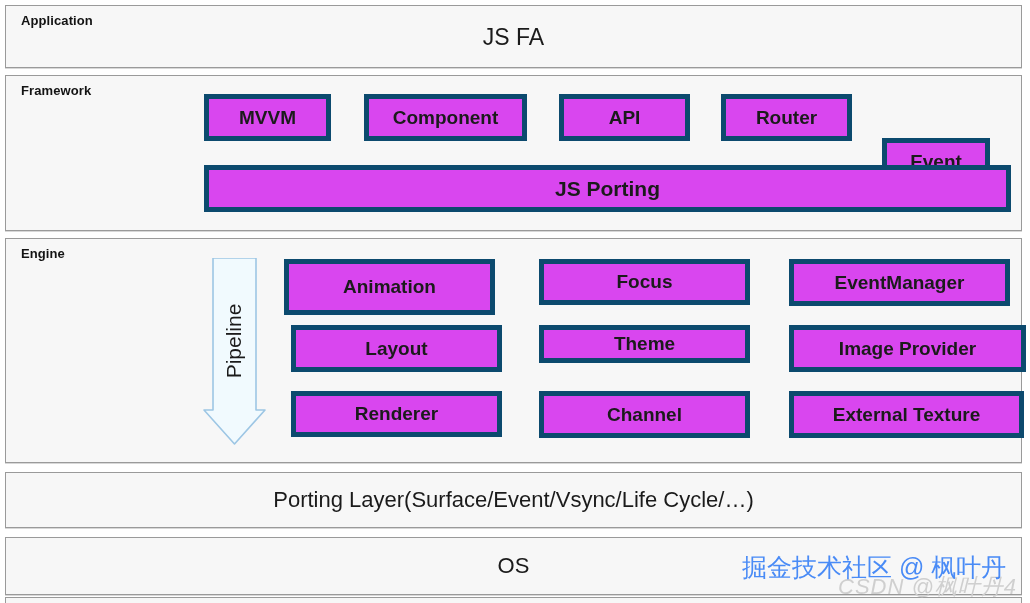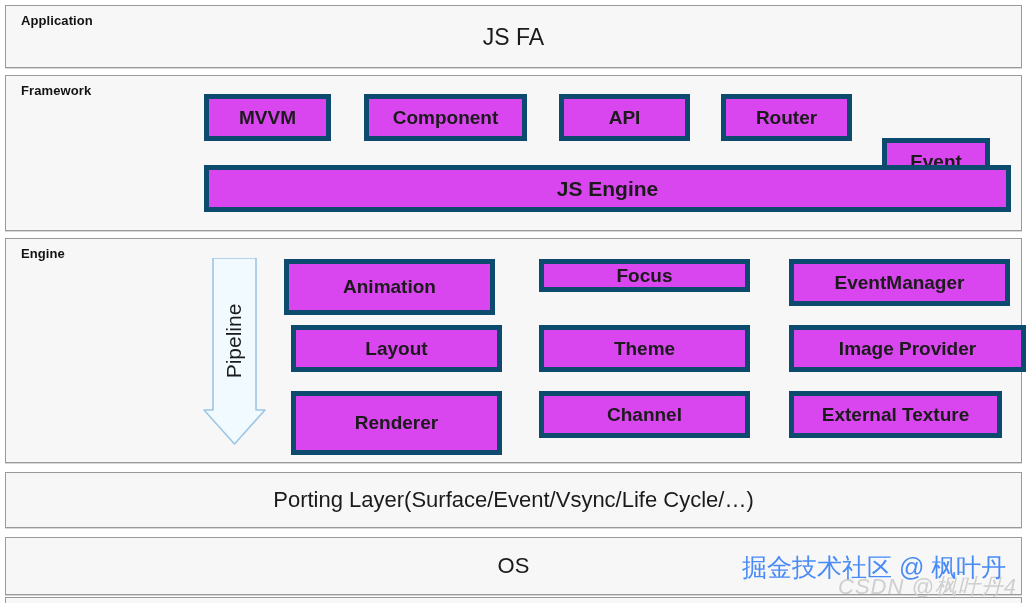--- a/index.html
+++ b/index.html
@@ -136,37 +136,37 @@
 
   <div class="panel" id="panel-framework" style="top:75px;height:156px;">
     <div class="panel-title">Framework</div>
 
     <div class="cell" style="left:198px;top:18px;width:127px;height:47px;">MVVM</div>
     <div class="cell" style="left:358px;top:18px;width:163px;height:47px;">Component</div>
     <div class="cell" style="left:553px;top:18px;width:131px;height:47px;">API</div>
     <div class="cell" style="left:715px;top:18px;width:131px;height:47px;">Router</div>
     <div class="cell" style="left:876px;top:18px;width:108px;height:47px;margin-top:44px;">Event</div>
 
-    <div class="cell" style="left:198px;top:89px;width:807px;height:47px;font-size:21px;">JS Engine</div>
+    <div class="cell" style="left:198px;top:89px;width:807px;height:47px;font-size:21px;">JS Porting</div>
   </div>
 
   <div class="panel" id="panel-engine" style="top:238px;height:225px;">
     <div class="panel-title">Engine</div>
 
     <div class="cell" style="left:278px;top:20px;width:211px;height:56px;">Animation</div>
-    <div class="cell" style="left:533px;top:20px;width:211px;height:33px;">Focus</div>
+    <div class="cell" style="left:533px;top:20px;width:211px;height:46px;">Focus</div>
     <div class="cell" style="left:783px;top:20px;width:221px;height:47px;">EventManager</div>
 
     <div class="cell" style="left:285px;top:86px;width:211px;height:47px;">Layout</div>
-    <div class="cell" style="left:533px;top:86px;width:211px;height:47px;">Theme</div>
+    <div class="cell" style="left:533px;top:86px;width:211px;height:38px;">Theme</div>
     <div class="cell" style="left:783px;top:86px;width:237px;height:47px;">Image Provider</div>
 
-    <div class="cell" style="left:285px;top:152px;width:211px;height:64px;">Renderer</div>
+    <div class="cell" style="left:285px;top:152px;width:211px;height:46px;">Renderer</div>
     <div class="cell" style="left:533px;top:152px;width:211px;height:47px;">Channel</div>
-    <div class="cell" style="left:783px;top:152px;width:213px;height:47px;">External Texture</div>
+    <div class="cell" style="left:783px;top:152px;width:235px;height:47px;">External Texture</div>
   </div>
 
   <div id="pipeline-arrow">
     <svg width="63" height="187" viewBox="0 0 63 187" xmlns="http://www.w3.org/2000/svg">
       <polygon points="10,0 53,0 53,152 62,152 31.5,186 1,152 10,152" fill="#f1fafe" stroke="#9dc6e4" stroke-width="1.6" stroke-linejoin="round"></polygon>
     </svg>
   </div>
   <div class="pipeline-label">
     <span>Pipeline</span>
   </div>

